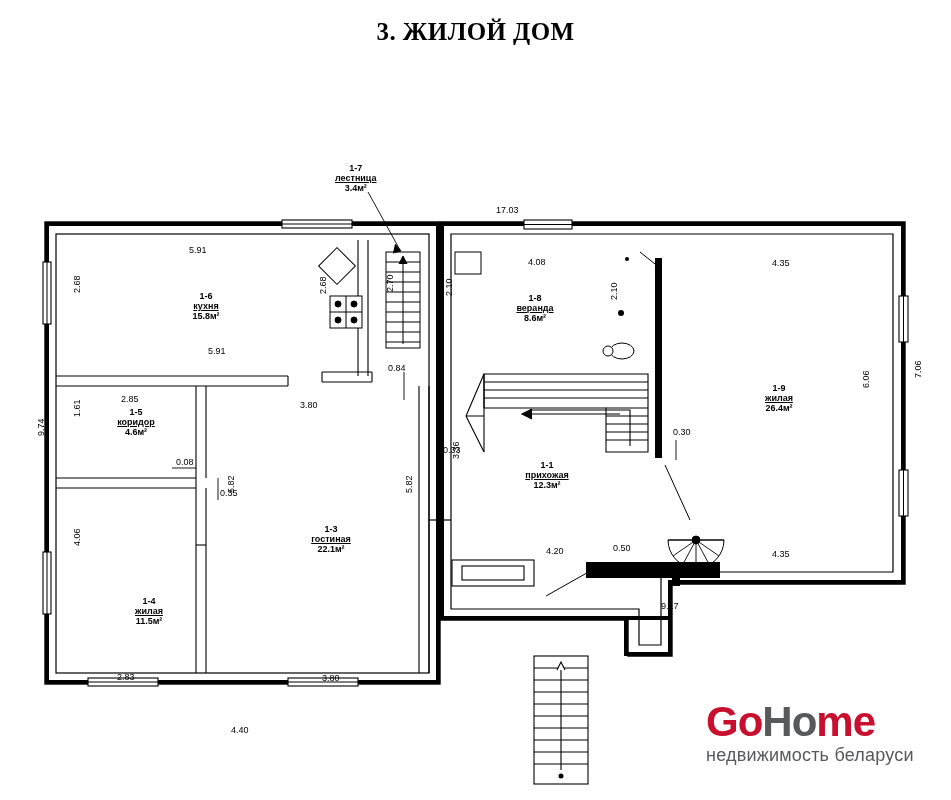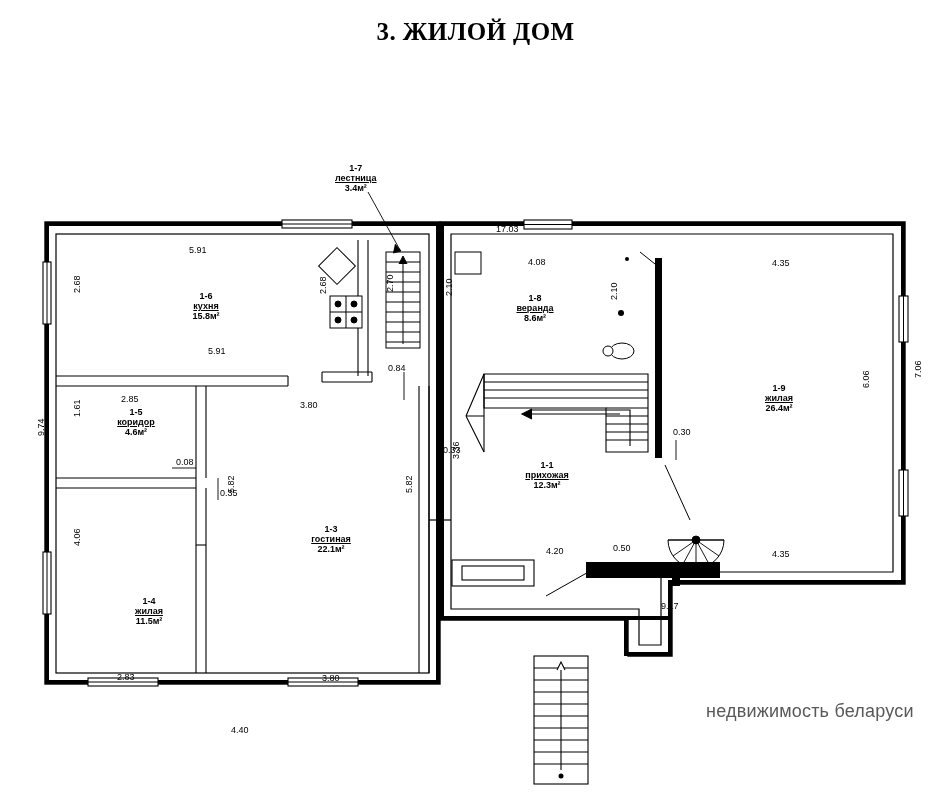--- a/index.html
+++ b/index.html
@@ -237,21 +237,21 @@
   <span class="nm">гостиная</span>
   <span class="ar">22.1м²</span>
 </div>
 <div class="lbl" style="left:118px;top:596px;width:62px;">
   <span class="id">1-4</span>
   <span class="nm">жилая</span>
   <span class="ar">11.5м²</span>
 </div>
 
 <div id="dims">
-    <div class="dim" style="left: 496px; top: 205px; margin-top: 19px;">17.03</div>
+    <div class="dim" style="left: 496px; top: 205px;">17.03</div>
     <div class="dim" style="left: 189px; top: 245px;">5.91</div>
     <div class="dim" style="left: 528px; top: 257px;">4.08</div>
     <div class="dim" style="left: 772px; top: 258px;">4.35</div>
     <div class="dim v" style="left: 72px; top: 293px;">2.68</div>
     <div class="dim v" style="left: 318px; top: 294px;">2.68</div>
     <div class="dim v" style="left: 385px; top: 292px;">2.70</div>
     <div class="dim v" style="left: 444px; top: 296px;">2.10</div>
     <div class="dim v" style="left: 609px; top: 300px;">2.10</div>
     <div class="dim" style="left: 208px; top: 346px;">5.91</div>
     <div class="dim" style="left: 388px; top: 363px;">0.84</div>
@@ -272,14 +272,17 @@
     <div class="dim" style="left: 546px; top: 546px;">4.20</div>
     <div class="dim" style="left: 613px; top: 543px;">0.50</div>
     <div class="dim" style="left: 772px; top: 549px;">4.35</div>
     <div class="dim" style="left: 661px; top: 601px;">9.17</div>
     <div class="dim" style="left: 117px; top: 672px;">2.83</div>
     <div class="dim" style="left: 322px; top: 673px;">3.80</div>
     <div class="dim" style="left: 231px; top: 725px;">4.40</div>
   </div>
 
 <div class="logo">
+  <div class="word">
+    <span class="go">Go</span><span class="ho">Ho</span><span class="me">me</span>
+  </div>
   <div class="sub">недвижимость беларуси</div>
 </div>
 
 </body></html>

